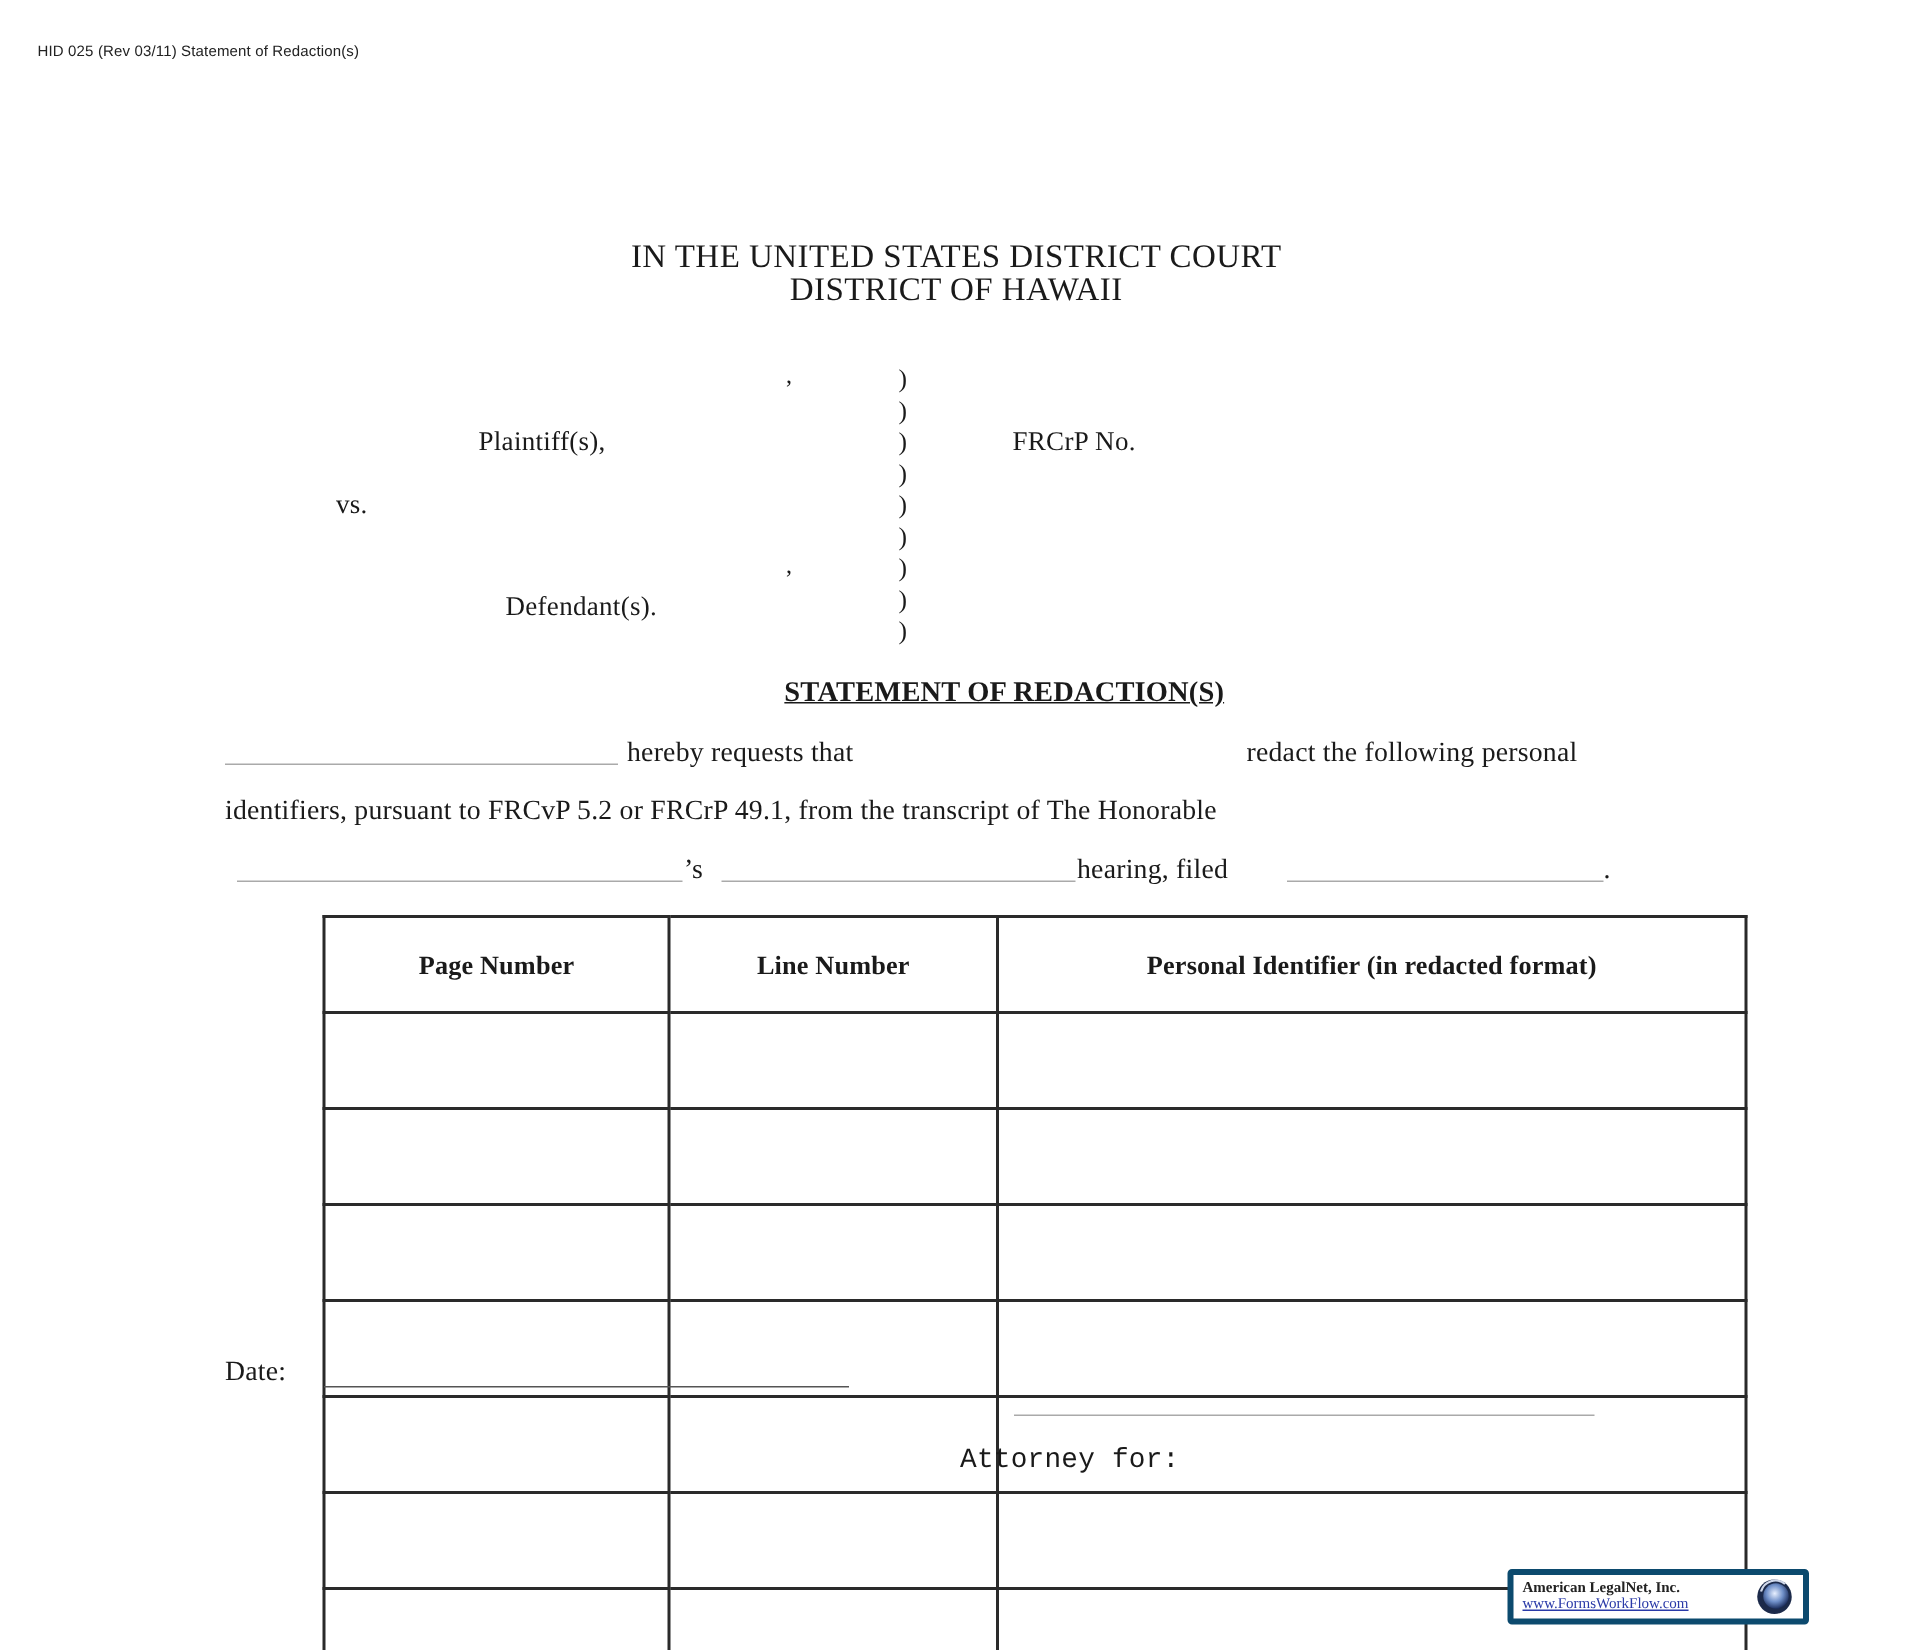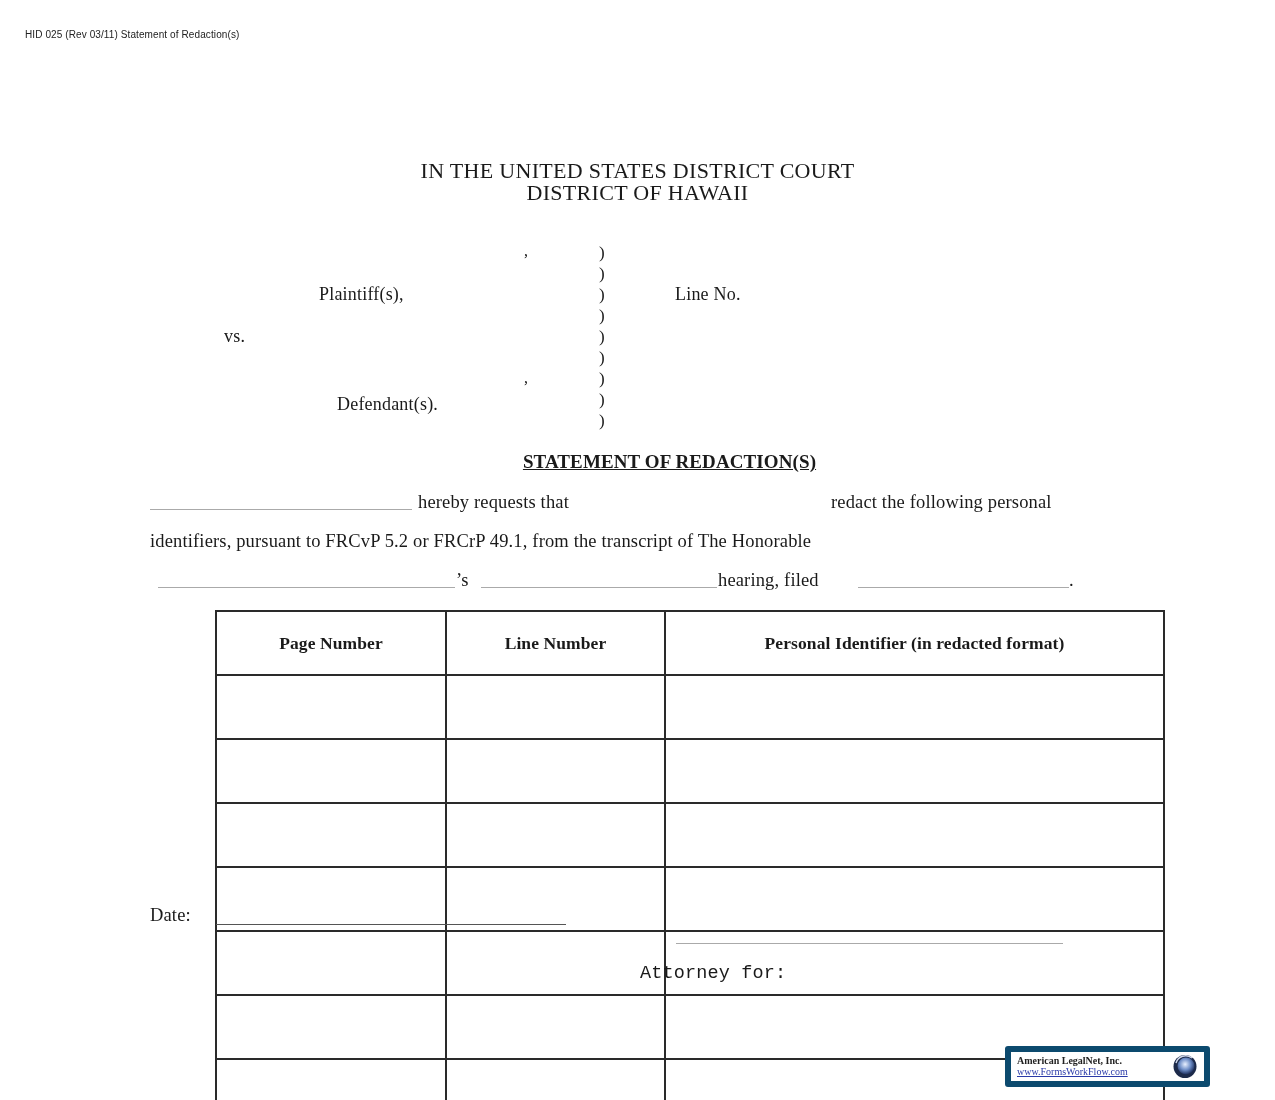--- a/index.html
+++ b/index.html
@@ -25,41 +25,41 @@
     table.redaction-table { position: absolute; left: 215px; top: 610px; border-collapse: collapse; }
     table.redaction-table th, table.redaction-table td { border: 2px solid #2a2a2a; padding: 16px; }
     table.redaction-table th { font-family: "Liberation Serif", "DejaVu Serif", serif; font-weight: bold; font-size: 17.5px; height: 30px; text-align: center; letter-spacing: 0.1px; }
     table.redaction-table td { height: 30px; }
     .col-page { width: 196px; }
     .col-line { width: 185px; }
     .col-ident { width: 465px; }
 
     .sig-line { border-bottom: 1px solid #aaaaaa; }
 
-    .badge { left: 1005px; top: 1046px; width: 193px; height: 29px; border: 6px solid #0c4a6e; border-radius: 3px; background: #fff; }
+    .badge { left: 1005px; top: 1046px; width: 193px; height: 29px; border: 4px solid #0c4a6e; border-radius: 3px; background: #fff; }
     .badge-company { position: absolute; left: 6px; top: 3px; font-size: 10px; font-weight: bold; color: #222; }
     .badge-url { position: absolute; left: 6px; top: 14px; font-size: 10px; color: #2a3aa8; text-decoration: underline; }
     .badge-logo { position: absolute; right: 4px; top: 2px; width: 30px; height: 25px; }
   </style>
 </head>
 <body>
 
 <div class="abs sans form-id">HID 025 (Rev 03/11)   Statement of  Redaction(s)</div>
 
 <div class="abs serif court-header court-line-1">IN THE UNITED STATES DISTRICT COURT</div>
 <div class="abs serif court-header court-line-2">DISTRICT OF HAWAII</div>
 
 <div>
   <span class="abs serif comma" style="left:524px; top:242px;">,</span>
   <span class="abs serif comma" style="left:524px; top:369px;">,</span>
 
   <span class="abs serif caption-text" style="left:299px; top:284px;margin-left:20px;">Plaintiff(s),</span>
   <span class="abs serif caption-text" style="left:224px; top:326px;">vs.</span>
   <span class="abs serif caption-text" style="left:299px; top:394px;margin-left:38px;">Defendant(s).</span>
-  <span class="abs serif caption-text" style="left:675px; top:284px;">Line No.</span>
+  <span class="abs serif caption-text" style="left:675px; top:284px;">FRCrP No.</span>
 
   <span class="abs serif paren" style="top:243px;">)</span>
   <span class="abs serif paren" style="top:264px;">)</span>
   <span class="abs serif paren" style="top:285px;">)</span>
   <span class="abs serif paren" style="top:306px;">)</span>
   <span class="abs serif paren" style="top:327px;">)</span>
   <span class="abs serif paren" style="top:348px;">)</span>
   <span class="abs serif paren" style="top:369px;">)</span>
   <span class="abs serif paren" style="top:390px;">)</span>
   <span class="abs serif paren" style="top:411px;">)</span>

